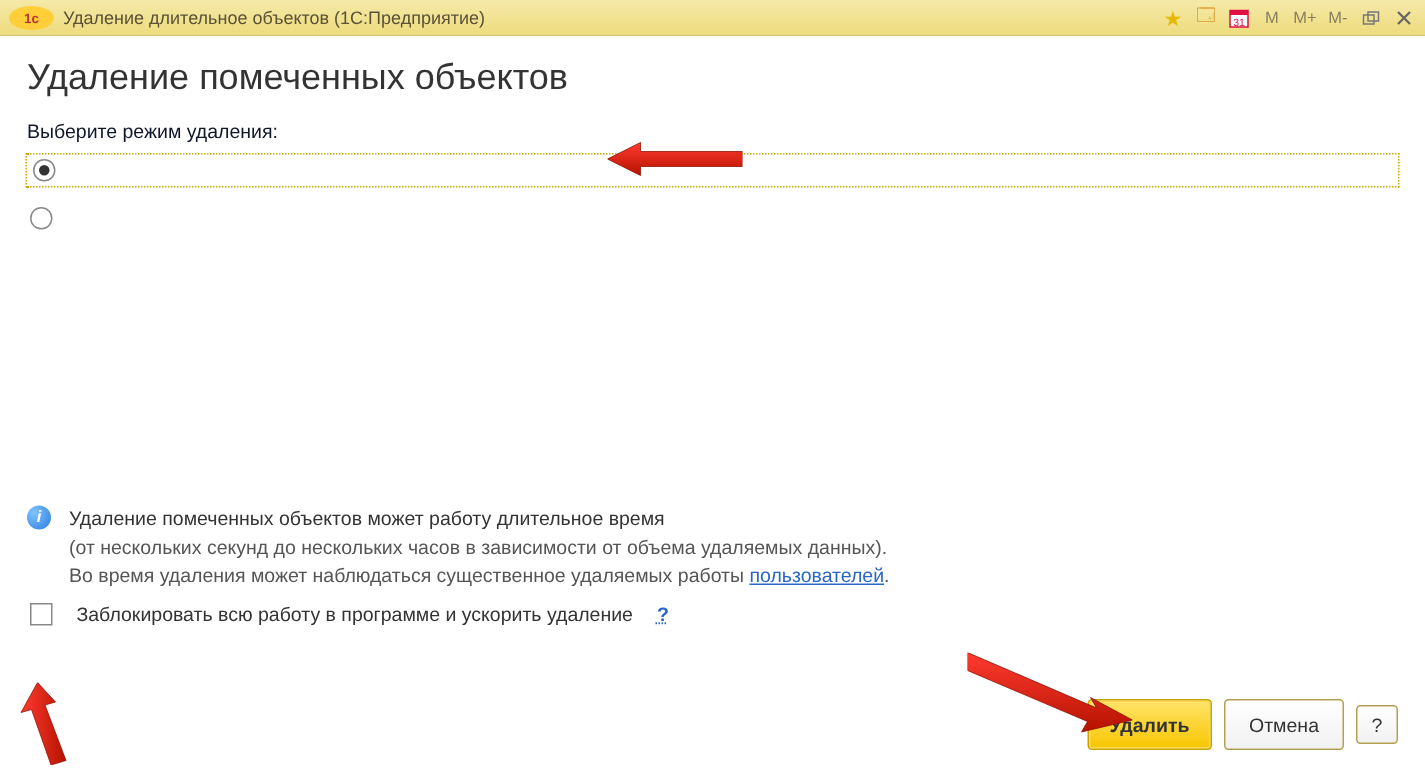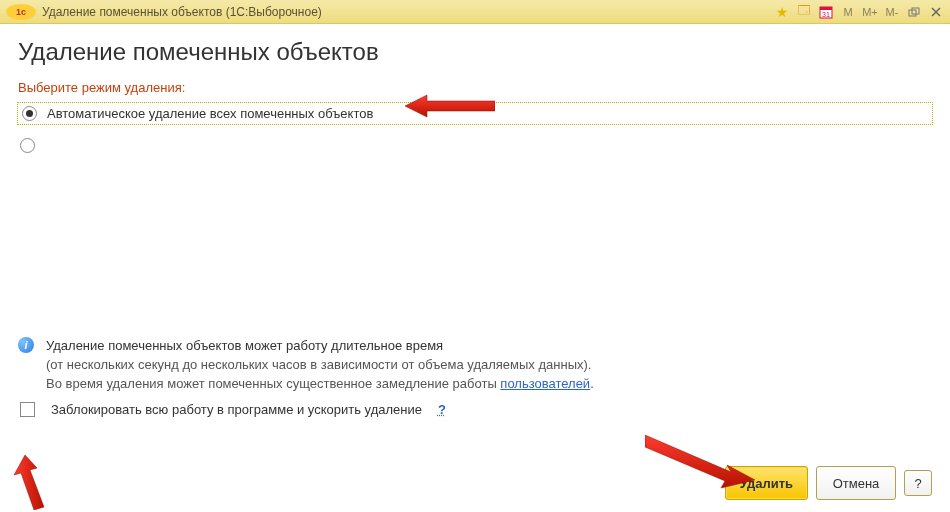--- a/index.html
+++ b/index.html
@@ -45,21 +45,21 @@
   .tb-icon-cal { color: #d14; font-size: 12px; }
   .content {
     padding: 14px 18px 0 18px;
   }
   h1 {
     margin: 0 0 14px 0;
     font-size: 24px;
     font-weight: normal;
     color: #333;
   }
-  .prompt { color: #c2410c; margin-bottom: 8px; }
+  .prompt { color: #0f172a; margin-bottom: 8px; }
   .radio-row {
     display: flex; align-items: center; gap: 10px;
     padding: 4px 2px;
     margin-bottom: 10px;
   }
   .radio-row.selected {
     outline: 1px dotted #c9a800;
     outline-offset: 0;
     padding: 3px 4px;
   }
@@ -148,21 +148,21 @@
     pointer-events: none;
   }
   .arrow svg { display: block; }
 </style>
 </head>
 <body>
 
 <div class="titlebar">
   <div class="titlebar-left">
     <div class="tb-logo">1c</div>
-    <span>Удаление помеченных объектов  (1С:Выборочное)</span>
+    <span>Удаление длительное объектов  (1С:Предприятие)</span>
   </div>
   <div class="titlebar-right">
     <div class="tb-btn tb-icon-star">★</div>
     <div class="tb-btn tb-icon-calc">🗔</div>
     <div class="tb-btn tb-icon-cal">
       <svg width="14" height="14" viewBox="0 0 14 14">
         <rect x="1" y="2" width="12" height="11" fill="#fff" stroke="#d14" stroke-width="1"></rect>
         <rect x="1" y="2" width="12" height="3" fill="#d14"></rect>
         <text x="7" y="12" font-size="7" text-anchor="middle" fill="#d14" font-family="Arial">31</text>
       </svg>
@@ -183,33 +183,32 @@
     </div>
   </div>
 </div>
 
 <div class="content">
   <h1>Удаление помеченных объектов</h1>
   <div class="prompt">Выберите режим удаления:</div>
 
   <div class="radio-row selected">
     <div class="radio checked"></div>
-    <span class="radio-label">Автоматическое удаление всех помеченных объектов</span>
   </div>
 
   <div class="radio-row">
     <div class="radio"></div>
   </div>
 
   <div class="info-block">
     <div class="info-icon">i</div>
     <div class="info-text">
       <span class="black">Удаление помеченных объектов может работу длительное время</span><br>
       <span>(от нескольких секунд до нескольких часов в зависимости от объема удаляемых данных).</span><br>
-      <span>Во время удаления может помеченных существенное замедление работы </span><span class="link">пользователей</span><span>.</span><br>
+      <span>Во время удаления может наблюдаться существенное удаляемых работы </span><span class="link">пользователей</span><span>.</span><br>
     </div>
   </div>
 
   <div class="block-row">
     <div class="checkbox"></div>
     <span>Заблокировать всю работу в программе и ускорить удаление</span>
     <span class="help-q">?</span>
   </div>
 </div>
 

